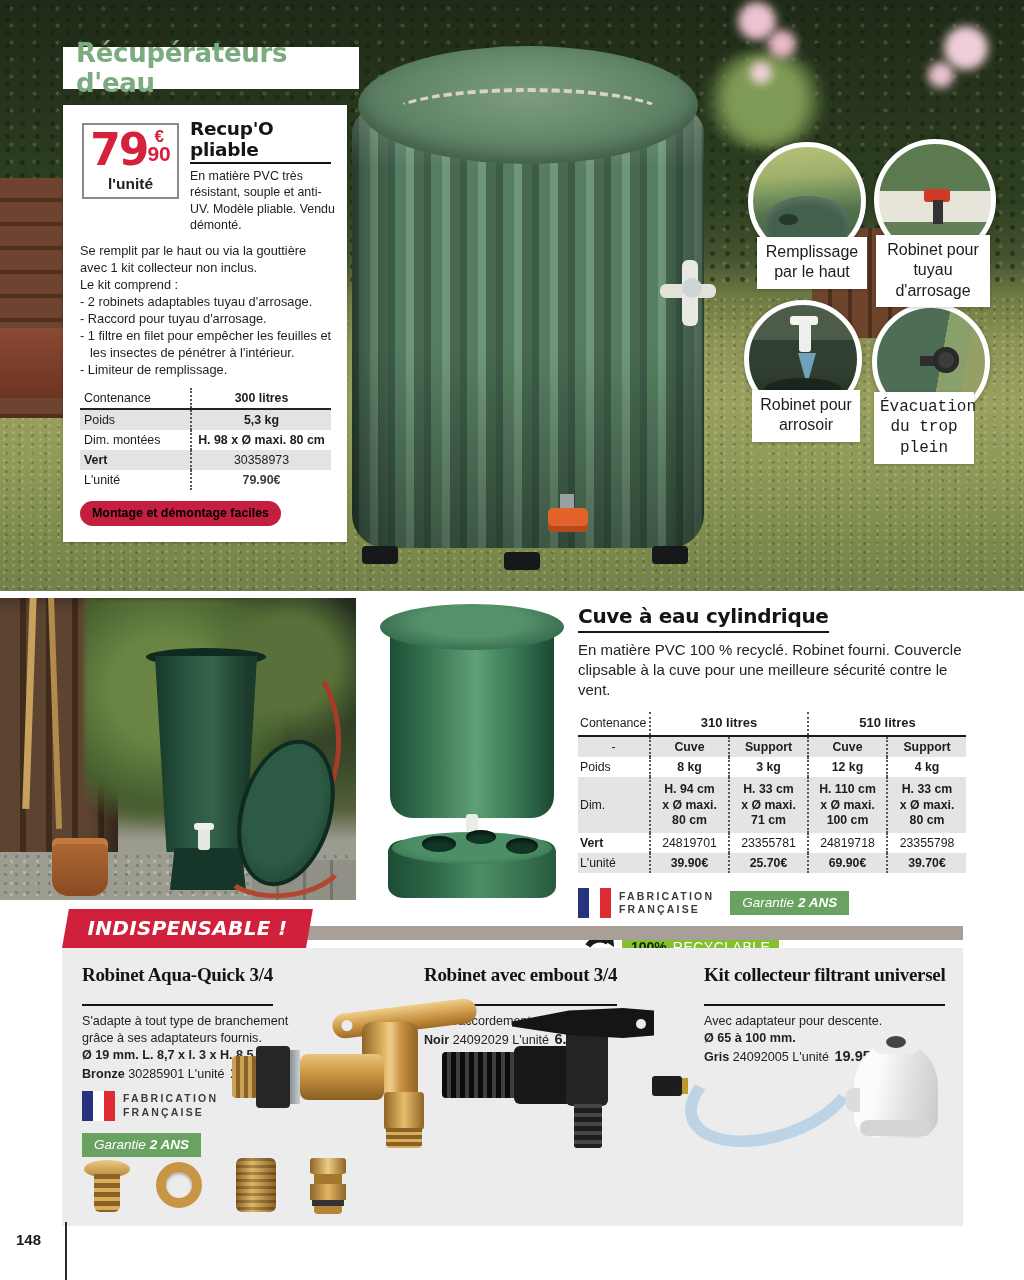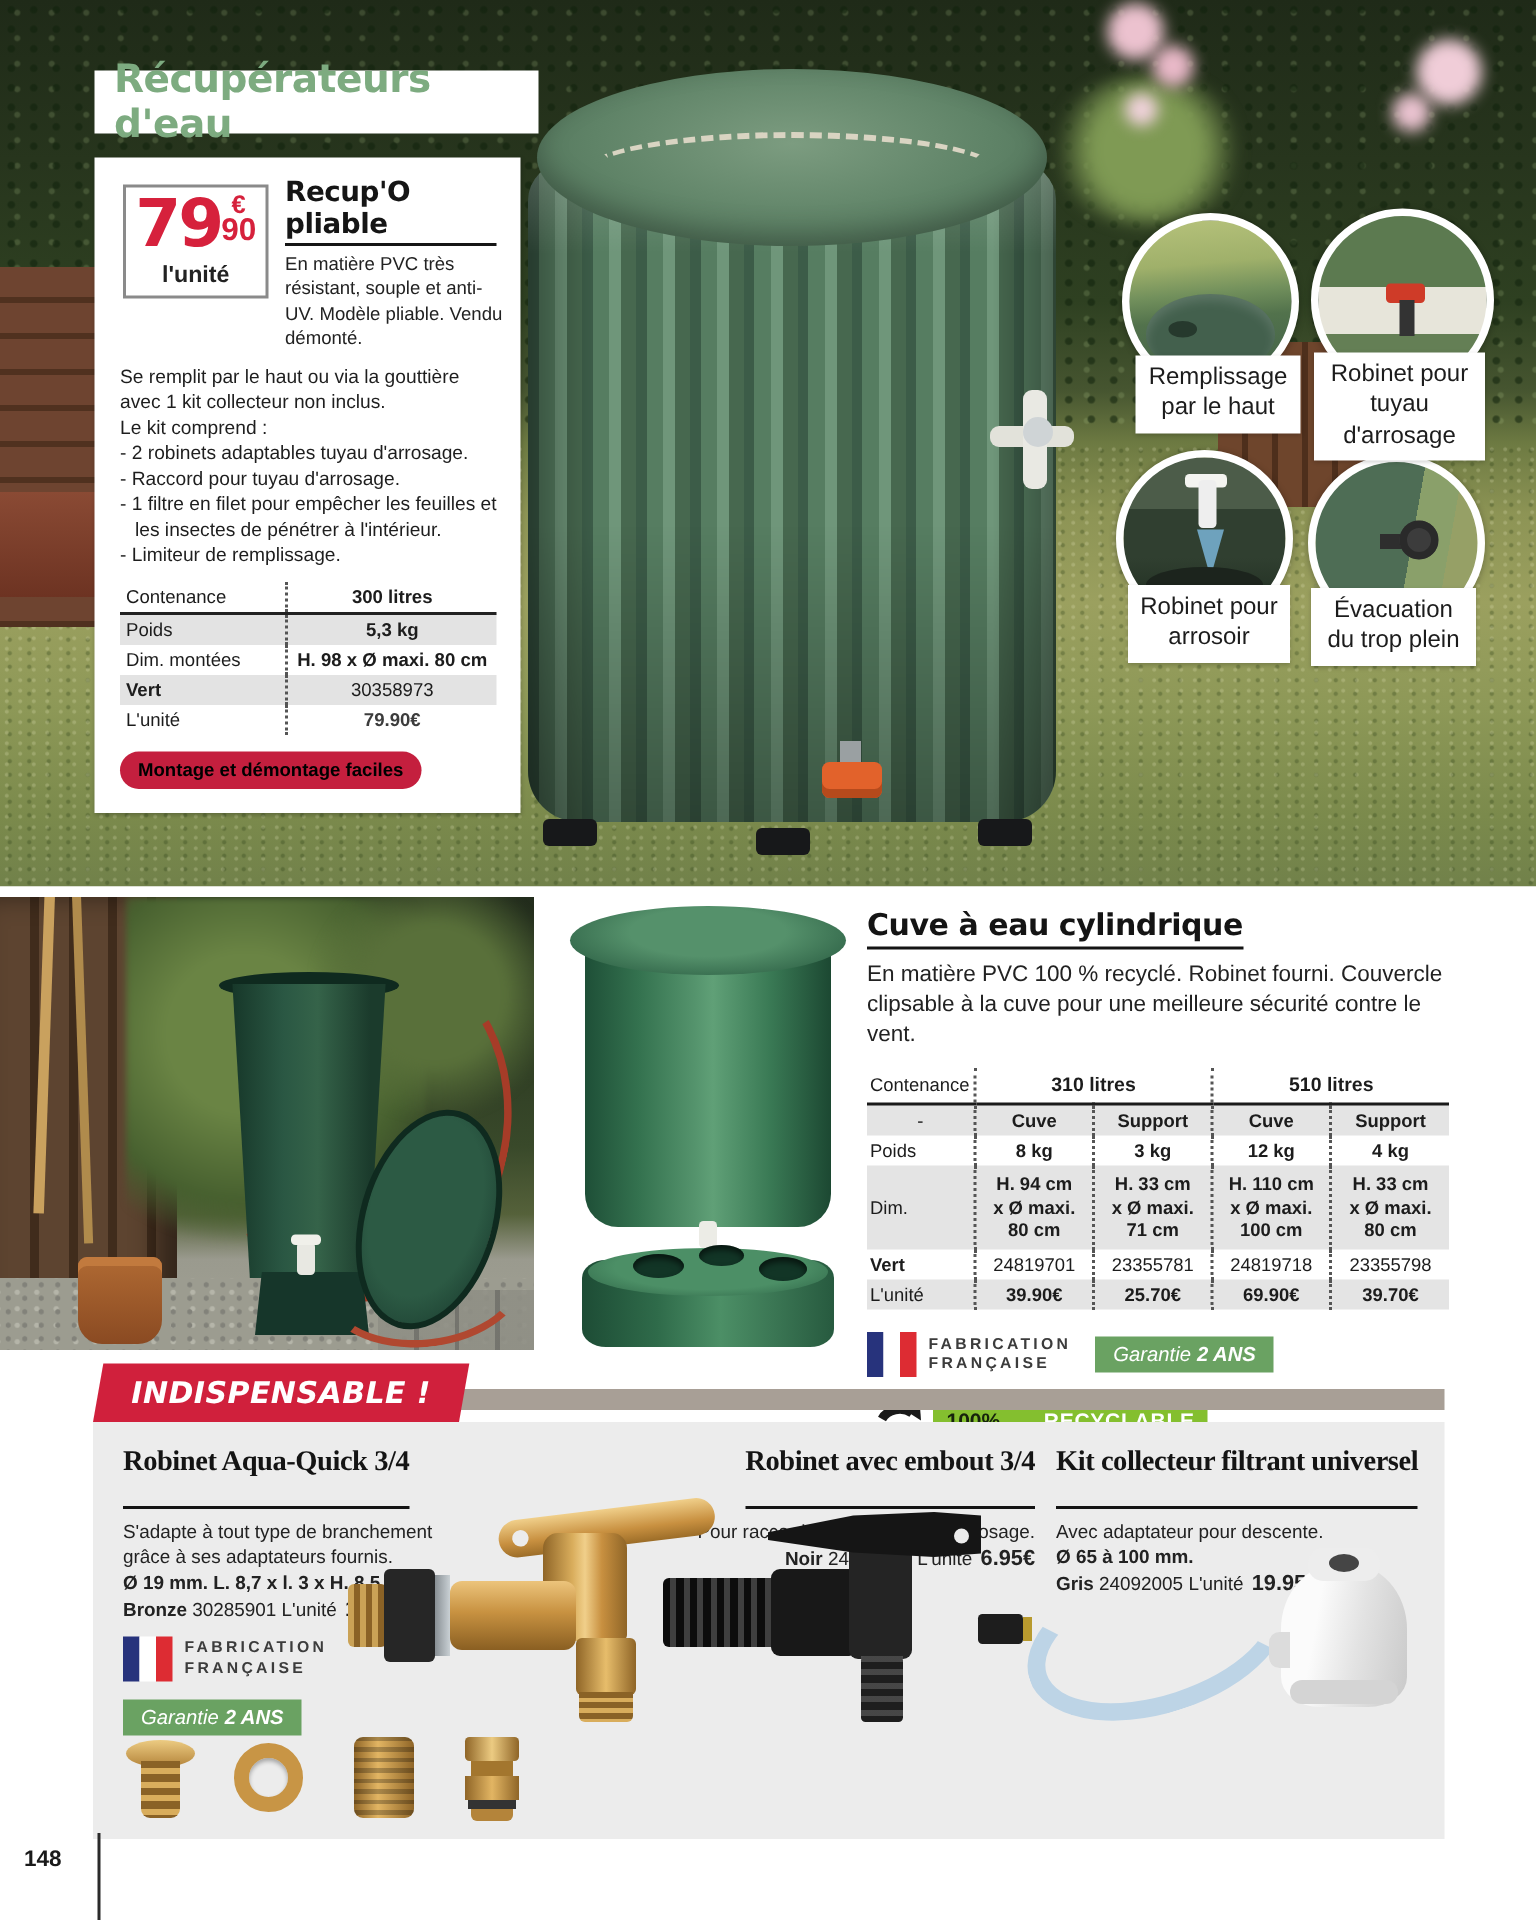--- a/index.html
+++ b/index.html
@@ -86,21 +86,21 @@
   .cc3 .pipe-v { position:absolute; left:46%; top:14%; width:12px; height:32px; background:#eee; border-radius:3px; }
   .cc3 .pipe-h { position:absolute; left:38%; top:10%; width:28px; height:9px; background:#f4f4f0; border-radius:3px; }
   .cc3 .water { position:absolute; left:45%; top:44%; width:0; height:0; border-left:9px solid transparent; border-right:9px solid transparent; border-top:32px solid #79b4d6; opacity:.85; }
   .cc3 .can { position:absolute; left:14%; bottom:10%; width:72%; height:22%; border-radius:50%; background:#1c241d; }
   .cc4 { left:872px; top:303px; width:118px; height:118px; background:linear-gradient(100deg,#4e6d55 0 58%,#8aa06a 58% 78%,#96a066 78% 100%); }
   .cc4 .pipe { position:absolute; left:52%; top:36%; width:26px; height:26px; border-radius:50%; background:#3c3c3c; box-shadow:inset 0 0 0 5px #2a2a2a; }
   .cc4 .pipe-s { position:absolute; left:40%; top:44%; width:18px; height:10px; background:#2e2e2e; }
   .cl1 { left:757px; top:237px; width:110px; }
   .cl2 { left:876px; top:235px; width:114px; }
   .cl3 { left:752px; top:390px; width:108px; }
-  .cl4 { left:874px; top:392px; width:110px; }
+  .cl4 { left:874px; top:392px; width:100px;font-family:Liberation Mono, monospace; }
 
   
   .mid { position:absolute; left:0; top:598px; width:1024px; height:307px; background:#fff; }
   .mid-photo { position:absolute; left:0; top:0; width:356px; height:302px; overflow:hidden;
     background:linear-gradient(180deg,#222c1c 0%,#2c3a22 30%,#39492a 55%,#55613a 70%,#9a9a8e 80%,#a3a396 100%); }
   .mp-wall { position:absolute; left:0; top:0; width:118px; height:302px;
     background:repeating-linear-gradient(90deg,#5d4430 0 20px,#402c1c 20px 26px);
     box-shadow:inset -14px 0 18px rgba(0,0,0,.45); }
   .mp-bamboo1 { position:absolute; left:26px; top:-4px; width:7px; height:215px; background:#c9a15e; transform:rotate(2deg); }
   .mp-bamboo2 { position:absolute; left:52px; top:-4px; width:6px; height:235px; background:#b08b4c; transform:rotate(-2deg); }
@@ -161,31 +161,31 @@
   .flag i { display:block; width:11px; height:30px; }
   .flag .fb { background:#27337c; } .flag .fw { background:#fff; } .flag .fr { background:#dd2c33; }
   .fab-badge { display:flex; align-items:center; gap:8px; }
   .fab-text { font-size:10.5px; letter-spacing:2.2px; color:#3c3c3c; font-weight:600; line-height:1.3; }
   .fab-text span { display:block; }
   .garantie { background:#6aa262; color:#fff; font-style:italic; font-size:13.5px; padding:4px 12px 5px; }
   .garantie em { font-weight:400; } .garantie b { font-weight:800; margin-left:4px; }
   .recyclable-row { margin-top:12px; display:flex; align-items:center; gap:2px; }
   .rec-badge { background:#84bf2f; padding:3px 9px 4px; display:flex; gap:6px; align-items:baseline; }
   .rec-badge .pct { color:#16230c; font-size:14px; font-weight:800; }
-  .rec-badge .lbl { color:#fff; font-size:14px; font-weight:700; letter-spacing:.5px;margin-left:23px; }
+  .rec-badge .lbl { color:#fff; font-size:14px; font-weight:400; letter-spacing:.5px; }
 
   
   .taupe-bar { position:absolute; left:252px; top:926px; width:711px; height:14px; background:#a89f96; }
   .indis-banner { position:absolute; left:62px; top:909px; background:#d0203c; transform:skewX(-10deg);
     transform-origin:bottom left; padding:7px 22px 8px; }
   .indis-banner span { display:inline-block; transform:skewX(10deg); font-family:"DejaVu Sans", sans-serif;
     font-style:italic; font-weight:800; font-size:20px; color:#fff; letter-spacing:.3px; }
   .gray-panel { position:absolute; left:62px; top:948px; width:901px; height:278px; background:#ececec; }
   .prod-col { position:absolute; top:16px; }
-  .col1 { left:20px; width:310px; } .col2 { left:348px; width:280px;text-align:right; } .col3 { left:642px; width:250px; }
+  .col1 { left:20px; width:310px; } .col2 { left:362px; width:280px; } .col3 { left:642px; width:250px; }
   .prod-col h3 { font-family:Liberation Serif, serif; font-size:19px; font-weight:800; color:#141414;
     display:inline-block; border-bottom:2px solid #141414; padding-bottom:18px; margin-bottom:7px; letter-spacing:-.3px; }
   .pl { font-size:12.6px; line-height:1.35; color:#222; }
   .plb { font-weight:700; }
   .buy { font-size:12.6px; margin-top:1px; color:#222; }
   .buy b.cl { font-weight:700; } .buy .pr { font-size:14.5px; font-weight:800; margin-left:2px; }
   .col1 .fab-badge { margin-top:10px; }
   .col1 .garantie { display:inline-block; margin-top:12px; }
 
   .art { position:absolute; }

